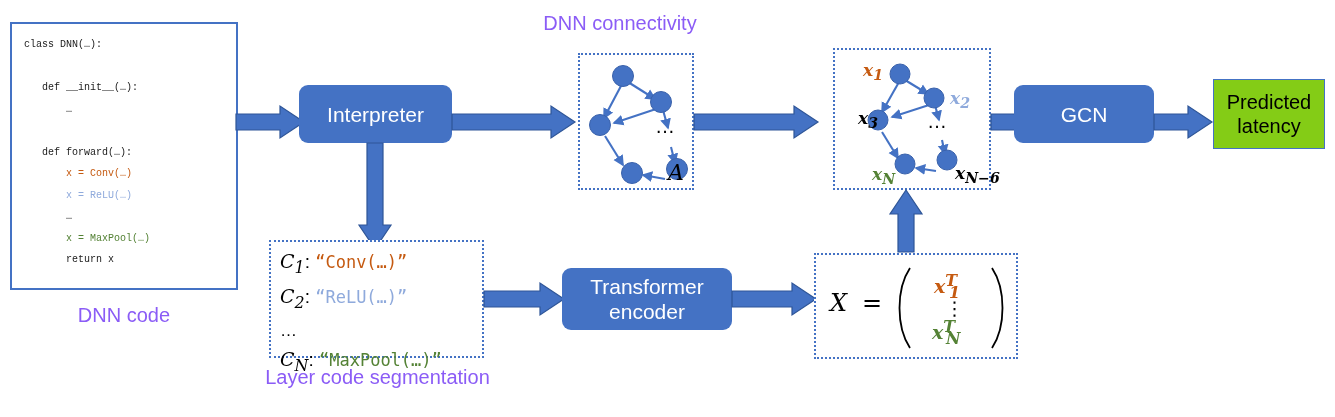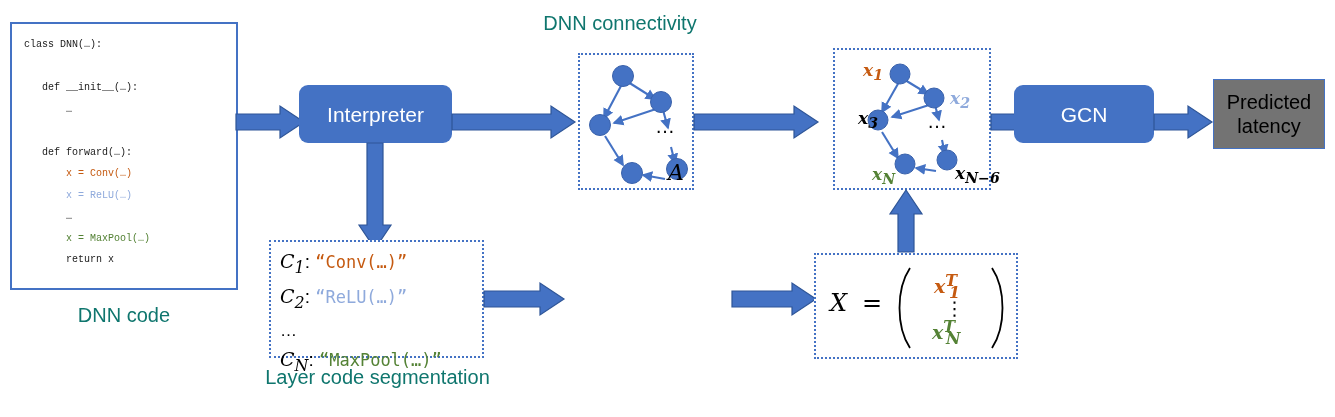--- a/index.html
+++ b/index.html
@@ -34,21 +34,21 @@
     color: #1a1a1a;
     white-space: pre;
   }
   .c-orange { color: #C55A11; }
   .c-blue   { color: #8FAADC; }
   .c-green  { color: #548235; }
 
   
   .caption {
     font-size: 20px;
-    color: #0f766e;
+    color: #8b5cf6;
     white-space: nowrap;
     text-align: center;
   }
 
   
   .proc {
     background: #4472C4;
     border-radius: 9px;
     color: #ffffff;
     display: flex;
@@ -56,21 +56,21 @@
     justify-content: center;
     text-align: center;
     font-size: 21px;
     line-height: 25px;
     box-sizing: border-box;
   }
 
   
   .resultbox {
     border: 1.5px solid #4472C4;
-    background: #737373;
+    background: #84cc16;
     color: #000000;
     display: flex;
     align-items: center;
     justify-content: center;
     text-align: center;
     font-size: 20px;
     line-height: 24px;
     box-sizing: border-box;
   }
 
@@ -248,20 +248,24 @@
         <span class="mathserif">C<sub>N</sub></span><span>: </span><span class="mono c-green">“MaxPool(…)”</span>
       </div>
     </div>
   </div>
   <div class="abs caption" style="left:245px; top:366px; width:265px;">Layer code segmentation</div>
 
   <svg class="abs" style="left:484px; top:281px;" width="84" height="36">
     <polygon points="0,10 56,10 56,2 80,18 56,34 56,26 0,26" fill="#4472C4" stroke="#2E5597" stroke-width="1.2"></polygon>
   </svg>
 
+  <div class="abs proc" style="left:562px; top:268px; width:170px; height:62px; flex-direction:column;">
+    <span>Transformer</span>
+    <span>encoder</span>
+  </div>
 
   <svg class="abs" style="left:732px; top:281px;" width="88" height="36">
     <polygon points="0,10 60,10 60,2 84,18 60,34 60,26 0,26" fill="#4472C4" stroke="#2E5597" stroke-width="1.2"></polygon>
   </svg>
 
   <div class="abs dotbox" style="left:814px; top:253px; width:204px; height:106px;">
     <div class="abs mathserif" style="left:14px; top:34px; font-size:24px; color:#000;">X</div>
     <div class="abs" style="left:46px; top:34px; font-size:24px; font-family:'DejaVu Serif',serif; color:#000;">=</div>
 
     <svg class="abs" style="left:74px; top:10px;" width="122" height="86">

